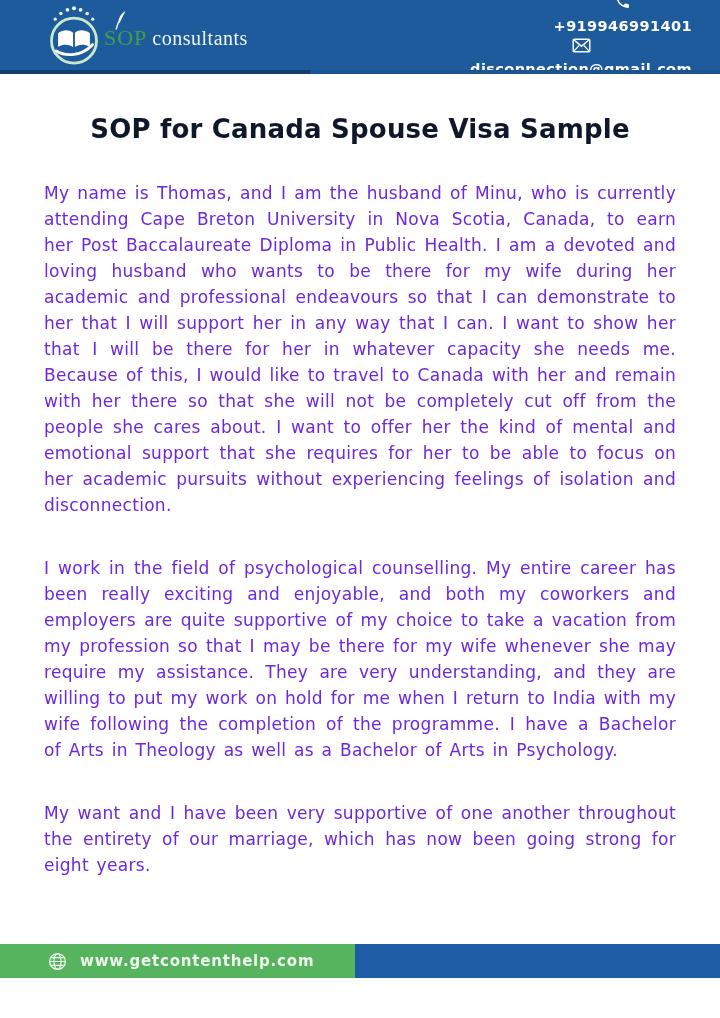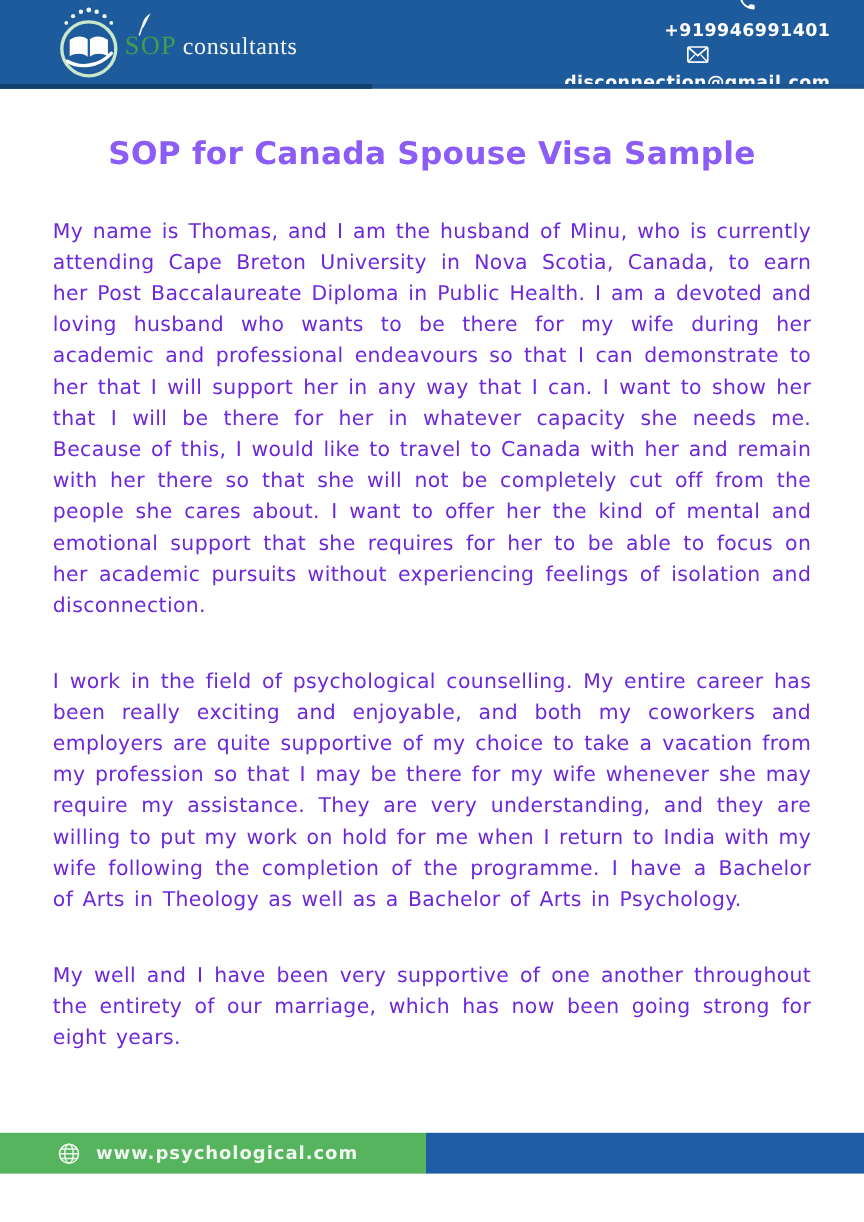--- a/index.html
+++ b/index.html
@@ -35,21 +35,21 @@
   .quill { position:absolute; left:8px; top:-15px; }
 
   .contacts { display:flex; flex-direction:column; align-items:flex-end; gap:4px; }
   .contact-row { display:flex; align-items:center; gap:8px; color:#ffffff;
     font-size:14.5px; font-weight:bold; letter-spacing:0.4px;flex-direction:column; }
   .contact-row svg { flex:0 0 auto; }
 
   
   .doc { padding:0 44px; }
   .doc-title {
-    text-align:center; font-size:26px; font-weight:bold; color:#8b5cf6;
+    text-align:center; font-size:26px; font-weight:bold; color:#0f172a;
     margin:40px 0 36px; letter-spacing:0.2px;
     font-family:"DejaVu Sans", sans-serif;
   }
   .doc p {
     font-size:17px; line-height:26px; color:#6d28d9;
     text-align:justify; letter-spacing:0.3px; word-spacing:2px;
     margin:0 0 37px;
   }
   .doc p:last-child { margin-bottom:0; }
 
@@ -116,26 +116,26 @@
   </div>
 </div>
 <div class="header-rule">
   <div class="header-rule-dark"></div>
 </div>
 
 <div class="doc">
   <h1 class="doc-title">SOP for Canada Spouse Visa Sample</h1>
   <p>My name is Thomas, and I am the husband of Minu, who is currently attending Cape Breton University in Nova Scotia, Canada, to earn her Post Baccalaureate Diploma in Public Health. I am a devoted and loving husband who wants to be there for my wife during her academic and professional endeavours so that I can demonstrate to her that I will support her in any way that I can. I want to show her that I will be there for her in whatever capacity she needs me. Because of this, I would like to travel to Canada with her and remain with her there so that she will not be completely cut off from the people she cares about. I want to offer her the kind of mental and emotional support that she requires for her to be able to focus on her academic pursuits without experiencing feelings of isolation and disconnection.</p>
   <p>I work in the field of psychological counselling. My entire career has been really exciting and enjoyable, and both my coworkers and employers are quite supportive of my choice to take a vacation from my profession so that I may be there for my wife whenever she may require my assistance. They are very understanding, and they are willing to put my work on hold for me when I return to India with my wife following the completion of the programme. I have a Bachelor of Arts in Theology as well as a Bachelor of Arts in Psychology.</p>
-  <p>My well and I have been very supportive of one another throughout the entirety of our marriage, which has now been going strong for eight years.</p>
+  <p>My want and I have been very supportive of one another throughout the entirety of our marriage, which has now been going strong for eight years.</p>
 </div>
 
 <div class="footer">
   <div class="footer-green">
     <svg width="19" height="19" viewBox="0 0 24 24">
       <circle cx="12" cy="12" r="10" fill="none" stroke="#eef7ee" stroke-width="1.7"></circle>
       <ellipse cx="12" cy="12" rx="4.5" ry="10" fill="none" stroke="#eef7ee" stroke-width="1.5"></ellipse>
       <path d="M2 12 H22 M3.5 7 H20.5 M3.5 17 H20.5" fill="none" stroke="#eef7ee" stroke-width="1.5"></path>
     </svg>
-    <span class="footer-url">www.psychological.com</span>
+    <span class="footer-url">www.getcontenthelp.com</span>
   </div>
   <div class="footer-blue"></div>
 </div>
 
 </body></html>

